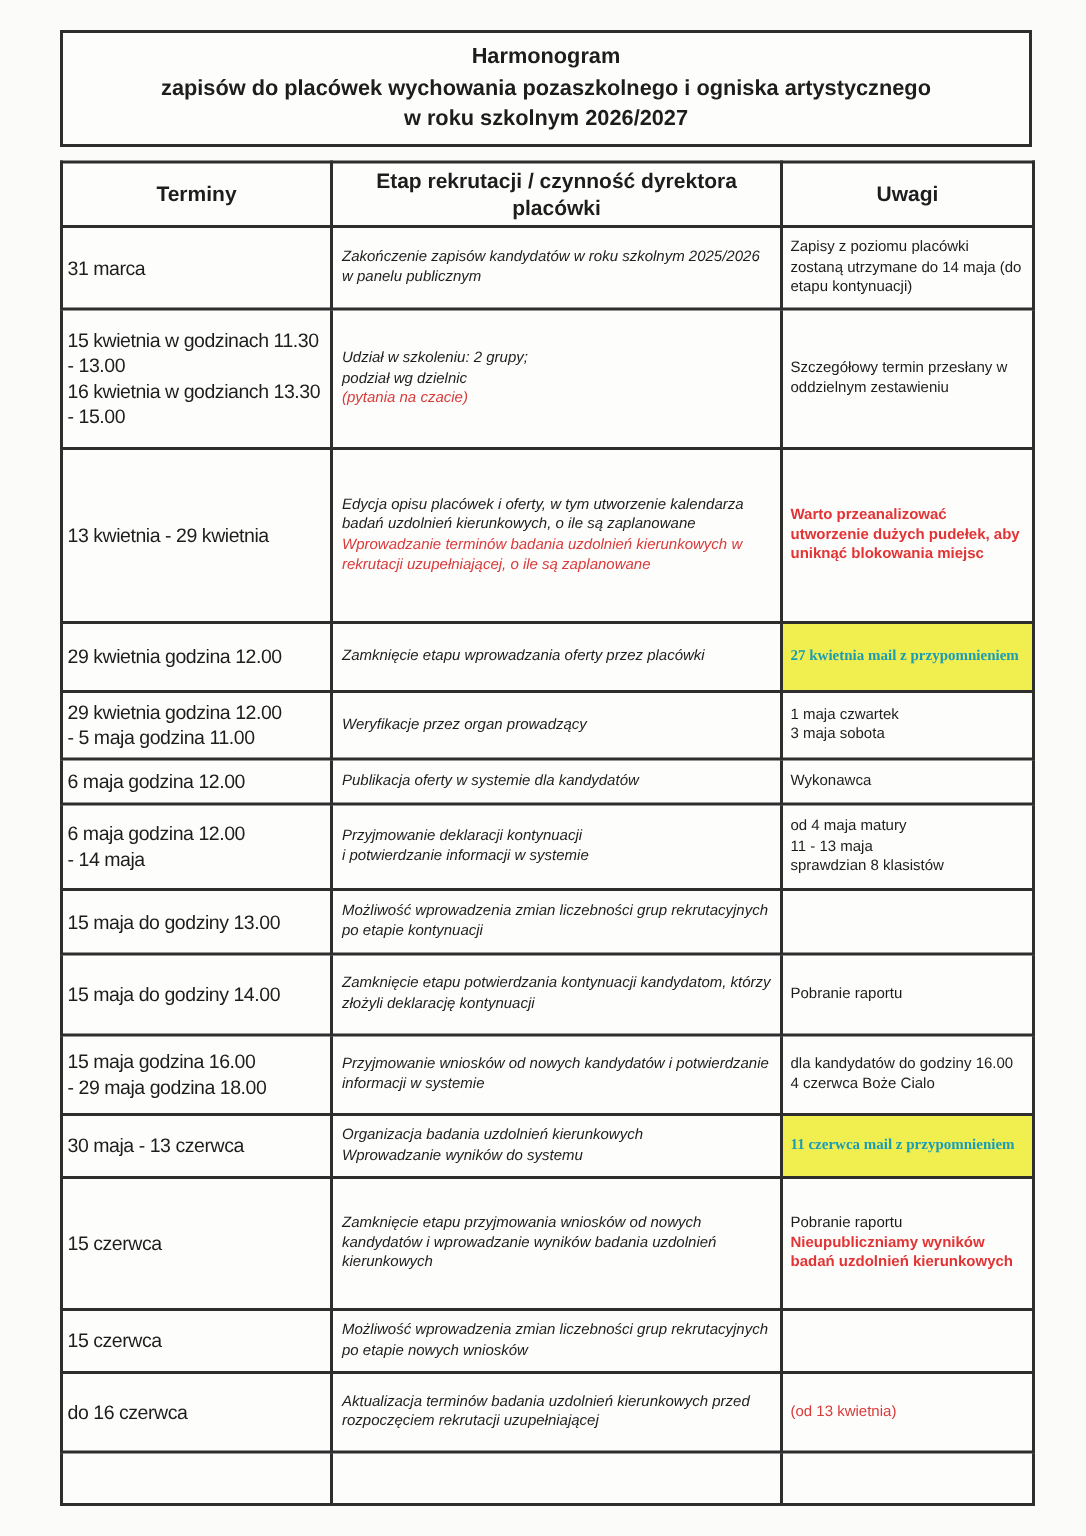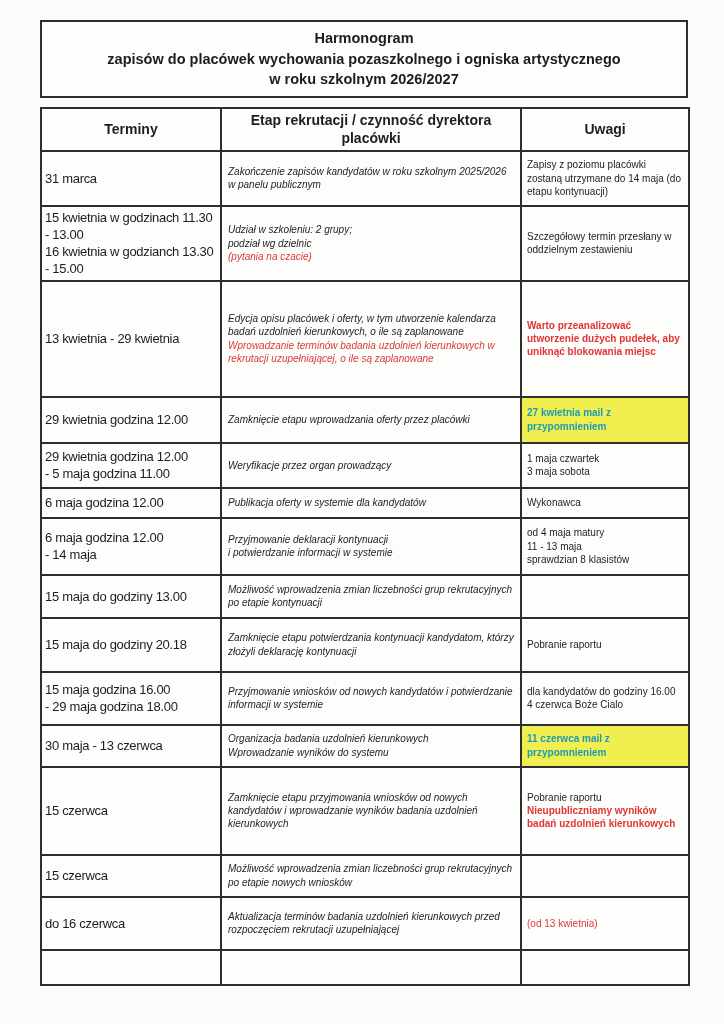--- a/index.html
+++ b/index.html
@@ -55,21 +55,21 @@
 
   td.col-termin {
     text-align: left;
     font-size: 13px;
     letter-spacing: -0.3px;
     padding: 2px 3px;
   }
   td.col-etap  { text-align: left; font-style: italic; }
   td.col-uwagi { text-align: left; padding: 2px 5px; }
 
-  td.highlight { background: #f1ee4f; }
+  td.highlight { background: #f1ee4f; font-family: Liberation Serif, serif; }
 
   .seg-normal    { color: #1d1d1d; }
   .seg-red       { color: #d93a3a; }
   .seg-red-bold  { color: #e23434; font-weight: bold; }
   .seg-blue-bold { color: #1b9cb5; font-weight: bold; }
 </style>
 </head>
 <body>
 
 <div class="page">
@@ -98,21 +98,21 @@
           <td class="col-termin">
             <div>31 marca</div>
           </td>
           <td class="col-etap">
             <div class="seg-normal">Zakończenie zapisów kandydatów w roku szkolnym 2025/2026 w panelu publicznym</div>
           </td>
           <td class="col-uwagi">
             <div class="seg-normal">Zapisy z poziomu placówki zostaną utrzymane do 14 maja (do etapu kontynuacji)</div>
           </td>
         </tr>
-        <tr style="height: 75px;">
+        <tr style="height: 93px;">
           <td class="col-termin">
             <div>15 kwietnia w godzinach 11.30</div>
             <div>- 13.00</div>
             <div>16 kwietnia w godzianch 13.30</div>
             <div>- 15.00</div>
           </td>
           <td class="col-etap">
             <div class="seg-normal">Udział w szkoleniu: 2 grupy;</div>
             <div class="seg-normal">podział wg dzielnic</div>
             <div class="seg-red">(pytania na czacie)</div>
@@ -187,21 +187,21 @@
           <td class="col-termin">
             <div>15 maja do godziny 13.00</div>
           </td>
           <td class="col-etap">
             <div class="seg-normal">Możliwość wprowadzenia zmian liczebności grup rekrutacyjnych po etapie kontynuacji</div>
           </td>
           <td class="col-uwagi"></td>
         </tr>
         <tr style="height: 54px;">
           <td class="col-termin">
-            <div>15 maja do godziny 20.18</div>
+            <div>15 maja do godziny 14.00</div>
           </td>
           <td class="col-etap">
             <div class="seg-normal">Zamknięcie etapu potwierdzania kontynuacji kandydatom, którzy złożyli deklarację kontynuacji</div>
           </td>
           <td class="col-uwagi">
             <div class="seg-normal">Pobranie raportu</div>
           </td>
         </tr>
         <tr style="height: 53px;">
           <td class="col-termin">

